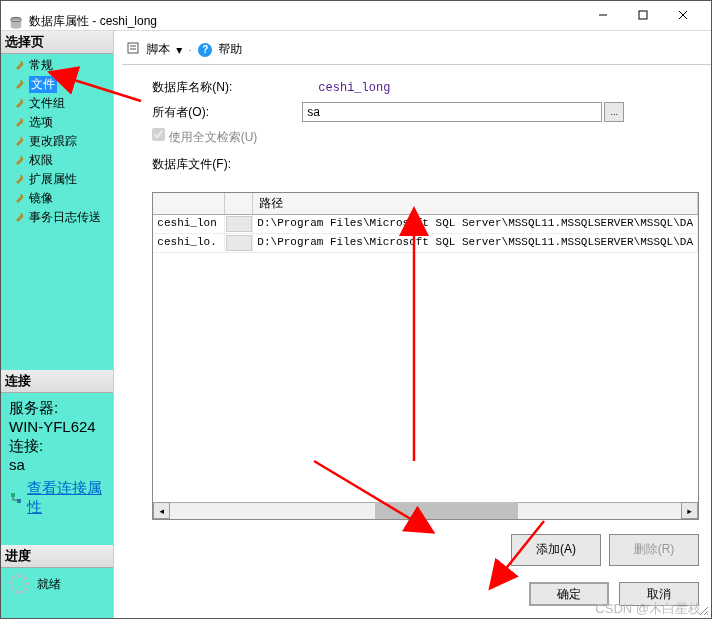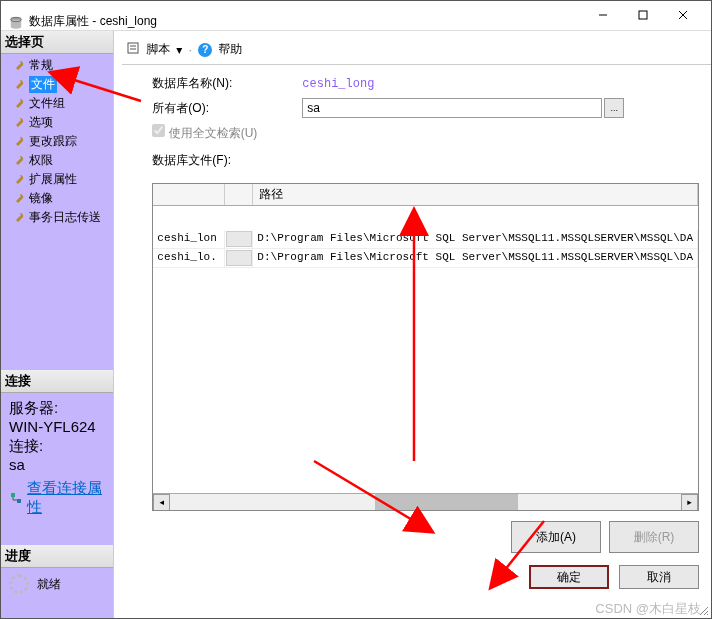--- a/index.html
+++ b/index.html
@@ -4,67 +4,67 @@
 <style>
 * { margin: 0; padding: 0; box-sizing: border-box; }
 body { font-family: "Microsoft YaHei", SimSun, Arial, sans-serif; font-size: 12px; background: #fff; }
 .window { width: 712px; height: 619px; border: 1px solid #555; display: flex; flex-direction: column; position: relative; }
 .titlebar { height: 30px; background: #fff; border-bottom: 1px solid #ddd; display: flex; align-items: flex-end; padding: 0 8px; }
 .title-icon { width: 14px; height: 14px; display:inline-block; margin-right:6px; }
 .title-text { flex: 1; font-size: 12px; }
 .win-controls { display: flex; }
 .win-controls span { width: 40px; height: 30px; display: flex; align-items: center; justify-content: center; }
 .body-area { flex: 1; display: flex; overflow: hidden; }
-.sidebar { width: 176px; background: #c4b5fd; border-right: 1px solid #ccc; display: flex; flex-direction: column; justify-content: space-between; }
+.sidebar { width: 176px; background: #5eead4; border-right: 1px solid #ccc; display: flex; flex-direction: column; justify-content: space-between; }
 .side-section-title { font-weight: bold; background: linear-gradient(#eee,#ddd); border-bottom: 1px solid #aaa; padding: 2px 4px; font-size: 13px; }
 .side-list { padding: 2px 0; flex-shrink: 0; }
 .side-list .item { display: flex; align-items: center; padding: 1px 6px 1px 12px; cursor: pointer; }
 .side-list .item .wrench { width:12px; height:12px; margin-right:4px; color:#8a6d3b; }
 .side-list .item span.label { color: #000; }
 .side-list .item.selected span.label { background: #1e90ff; color: #fff; padding: 0 2px; }
 .side-flex-spacer { flex: 1; }
 .conn-info { padding: 4px 8px; font-size: 15px; }
 .conn-info .lbl { margin-top: 2px; }
 .conn-info .link { display:flex; align-items:center; margin-top:6px; }
 .conn-info .link a { color: #0066cc; text-decoration: underline; cursor: pointer; margin-left:4px; }
 .progress-row { display:flex; align-items:center; padding:6px 8px; }
 .spinner { width:20px; height:20px; border:3px dotted #bbb; border-radius:50%; margin-right:8px; }
-.main { flex: 1; display: flex; flex-direction: column; padding: 8px 0 8px 8px; position: relative; }
+.main { flex: 1; display: flex; flex-direction: column; padding: 8px 0 8px 8px; position: relative; justify-content: space-between; }
 .toolbar { display: flex; align-items: center; gap: 6px; padding: 2px 4px 6px 4px; border-bottom: 1px solid #ccc; }
 .toolbar .sep { color: #888; }
 .help-icon { width:14px; height:14px; border-radius:50%; background:#2196f3; color:#fff; display:inline-flex; align-items:center; justify-content:center; font-size:10px; font-weight:bold; }
 .form-area { padding: 10px 12px 4px 30px; }
 .form-row { display: flex; align-items: center; margin-bottom: 6px; }
 .form-row .flabel { width: 150px; }
 .form-row .fvalue { flex: 1; }
 .form-row input[type="text"] { width: 300px; height: 20px; border: 1px solid #999; padding: 1px 4px; font-family: inherit; font-size: 12px; }
 .form-row .owner-group { display:flex; align-items:center; }
 .form-row .browse-btn { width: 20px; height: 20px; border: 1px solid #999; margin-left: 2px; background: #e8e8e8; font-size: 9px; display:flex; align-items:center; justify-content:center; cursor:pointer; }
-.form-row .static { color: #8b5cf6; font-family: "Courier New", monospace; }
+.form-row .static { color: #4c1d95; font-family: "Courier New", monospace; margin-left: 16px; }
 .checkbox-row { padding-left: 0; color: #888; }
 .files-label { margin-top: 10px; }
 .grid-container { margin: 4px 12px 4px 30px; border: 1px solid #888; height: 328px; position: relative; background: #fff; overflow: hidden; display:flex; flex-direction:column; }
 .grid-header { display: flex; background: #f5f5f5; border-bottom: 1px solid #aaa; font-size: 12px; }
 .grid-header .col { border-right: 1px solid #ccc; padding: 2px 6px; }
-.grid-body { flex:1; overflow:hidden; font-family: "Courier New", monospace; font-size: 11px; margin-top: 24px; }
+.grid-body { flex:1; overflow:hidden; font-family: "Courier New", monospace; font-size: 11px; }
 .grid-row { display: flex; border-bottom: 1px solid #eee; }
 .grid-row .cell { padding: 2px 4px; border-right: 1px solid #eee; white-space: nowrap; overflow: hidden; }
 .col-name { width: 72px; }
 .col-btn { width: 26px; background:#e8e8e8; border:1px solid #ccc; height:16px; margin:1px; }
 .col-path { flex: 1; }
 .hscroll { height: 17px; border-top: 1px solid #aaa; display:flex; align-items:center; background:#f0f0f0; }
 .hscroll .arrow { width:17px; height:17px; border:1px solid #999; background:#e8e8e8; display:flex; align-items:center; justify-content:center; font-size:9px; }
 .hscroll .track { flex:1; position:relative; height:17px; }
 .hscroll .thumb { position:absolute; left:40%; width:28%; top:0; bottom:0; background:#c0c0c0; }
 .button-row { display: flex; justify-content: flex-end; gap: 8px; padding: 6px 12px; }
 .button-row button { width: 90px; height: 32px; border: 1px solid #888; background: #e8e8e8; font-family: inherit; font-size: 12px; cursor: pointer; }
 .button-row button:disabled { color: #999; }
 .dialog-buttons { display: flex; justify-content: flex-end; gap: 10px; padding: 6px 12px 4px 12px; }
 .dialog-buttons button { width: 80px; height: 24px; border: 1px solid #888; background: #e8e8e8; font-family: inherit; font-size: 12px; cursor: pointer; }
-.dialog-buttons button.primary { border: 2px solid #7f1d1d; }
+.dialog-buttons button.primary { border: 2px solid #a3a3a3; }
 .arrow-annotation { position: absolute; pointer-events: none; }
 .watermark { position:absolute; right:10px; bottom:0; color:#bbb; font-size:13px; pointer-events:none; }
 .resize-grip { position:absolute; right:2px; bottom:2px; width:12px; height:12px; }
 .resize-grip svg { width:12px; height:12px; }
 </style>
 </head>
 <body>
 
 <div class="window">
 

